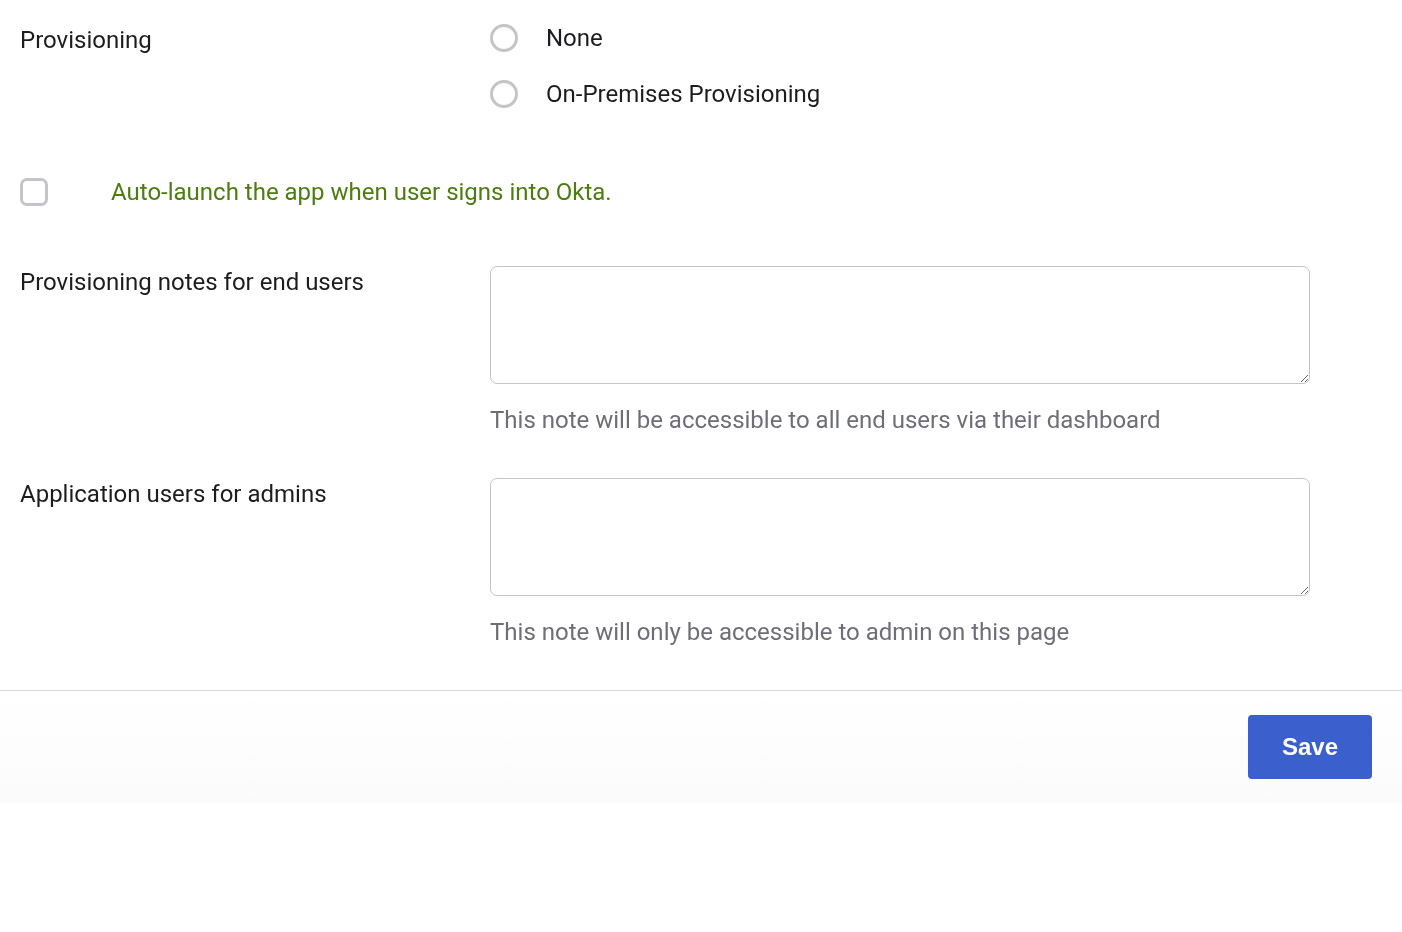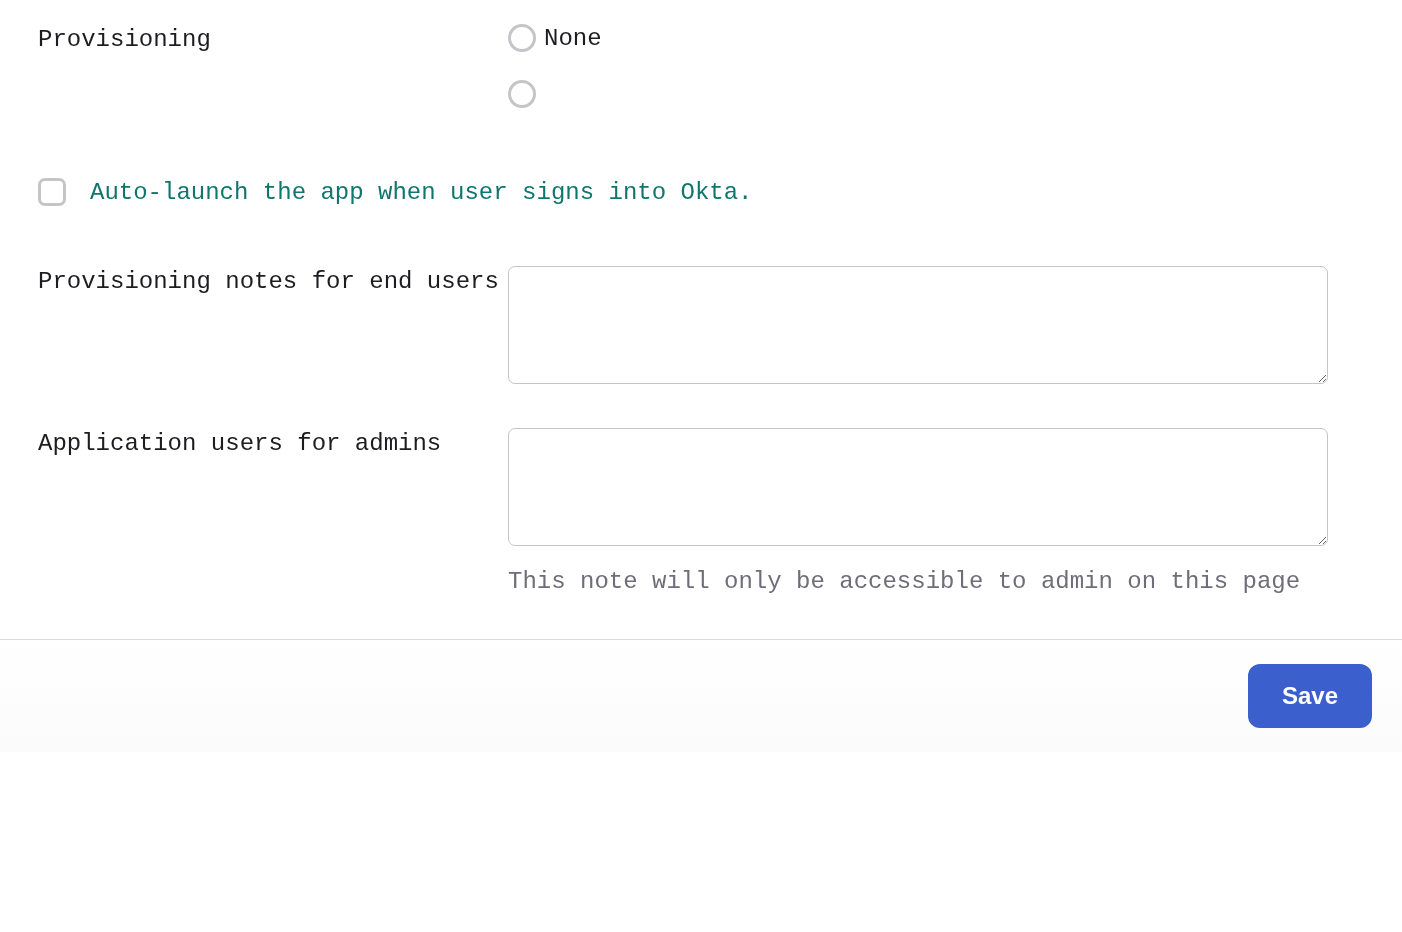--- a/index.html
+++ b/index.html
@@ -8,22 +8,21 @@
       padding: 0;
     }
     body {
       font-family: -apple-system, BlinkMacSystemFont, "Segoe UI", Roboto, Helvetica, Arial, sans-serif;
       font-size: 24px;
       color: #1d1d21;
       background: #ffffff;
       width: 1402px;
     }
     .form-container {
-      padding: 24px 30px 0 38px;
-      font-family: Liberation Mono, monospace;
+      padding: 24px 30px 0 20px;
     }
     .form-row {
       display: flex;
       align-items: flex-start;
       margin-bottom: 48px;
     }
     .form-row.tight {
       margin-bottom: 44px;
     }
     .label-col {
@@ -40,21 +39,21 @@
       flex: 1;
     }
     .radio-group {
       display: flex;
       flex-direction: column;
       gap: 28px;
     }
     .radio-item {
       display: flex;
       align-items: center;
-      gap: 8px;
+      gap: 28px;
       cursor: pointer;
     }
     .radio-circle {
       width: 28px;
       height: 28px;
       border-radius: 50%;
       border: 3px solid #c4c4c9;
       background: #ffffff;
       display: inline-flex;
       align-items: center;
@@ -84,21 +83,22 @@
     .checkbox-box {
       width: 28px;
       height: 28px;
       border-radius: 7px;
       border: 3px solid #c4c4c9;
       background: #ffffff;
       flex-shrink: 0;
     }
     .checkbox-label {
       font-size: 24px;
-      color: #0f766e;
+      color: #4d7c0f;
+      margin-left: 39px;
     }
     .textarea-field {
       width: 820px;
       height: 118px;
       border: 1px solid #c4c4c9;
       border-radius: 7px;
       background: #ffffff;
       font-family: inherit;
       font-size: 22px;
       padding: 12px;
@@ -118,21 +118,21 @@
     .footer-bar {
       display: flex;
       justify-content: flex-end;
       padding: 24px 30px 24px 30px;
       background: linear-gradient(to bottom, #ffffff, #fbfbfc);
     }
     .save-button {
       background: #3b5fcc;
       color: #ffffff;
       border: none;
-      border-radius: 12px;
+      border-radius: 4px;
       font-size: 24px;
       font-weight: 600;
       padding: 18px 34px;
       cursor: pointer;
     }
   </style>
 </head>
 <body>
 
 <div class="form-container">
@@ -144,20 +144,21 @@
     <div class="control-col">
       <div class="radio-group">
 
         <label class="radio-item">
           <span class="radio-circle"></span>
           <span class="radio-label">None</span>
         </label>
 
         <label class="radio-item">
           <span class="radio-circle"></span>
+          <span class="radio-label">On-Premises Provisioning</span>
         </label>
 
 
       </div>
     </div>
   </div>
 
   <div class="form-row" style="margin-top: 70px;">
     <div class="control-col">
       <label class="checkbox-item">
@@ -166,20 +167,21 @@
       </label>
     </div>
   </div>
 
   <div class="form-row tight" style="margin-top: 60px;">
     <div class="label-col">
       <span class="label-text">Provisioning notes for end users</span>
     </div>
     <div class="control-col">
       <textarea class="textarea-field" style=""></textarea>
+      <div class="helper-text">This note will be accessible to all end users via their dashboard</div>
     </div>
   </div>
 
   <div class="form-row tight" style="margin-top: 40px;">
     <div class="label-col">
       <span class="label-text">Application users for admins</span>
     </div>
     <div class="control-col">
       <textarea class="textarea-field" style=""></textarea>
       <div class="helper-text">This note will only be accessible to admin on this page</div>

